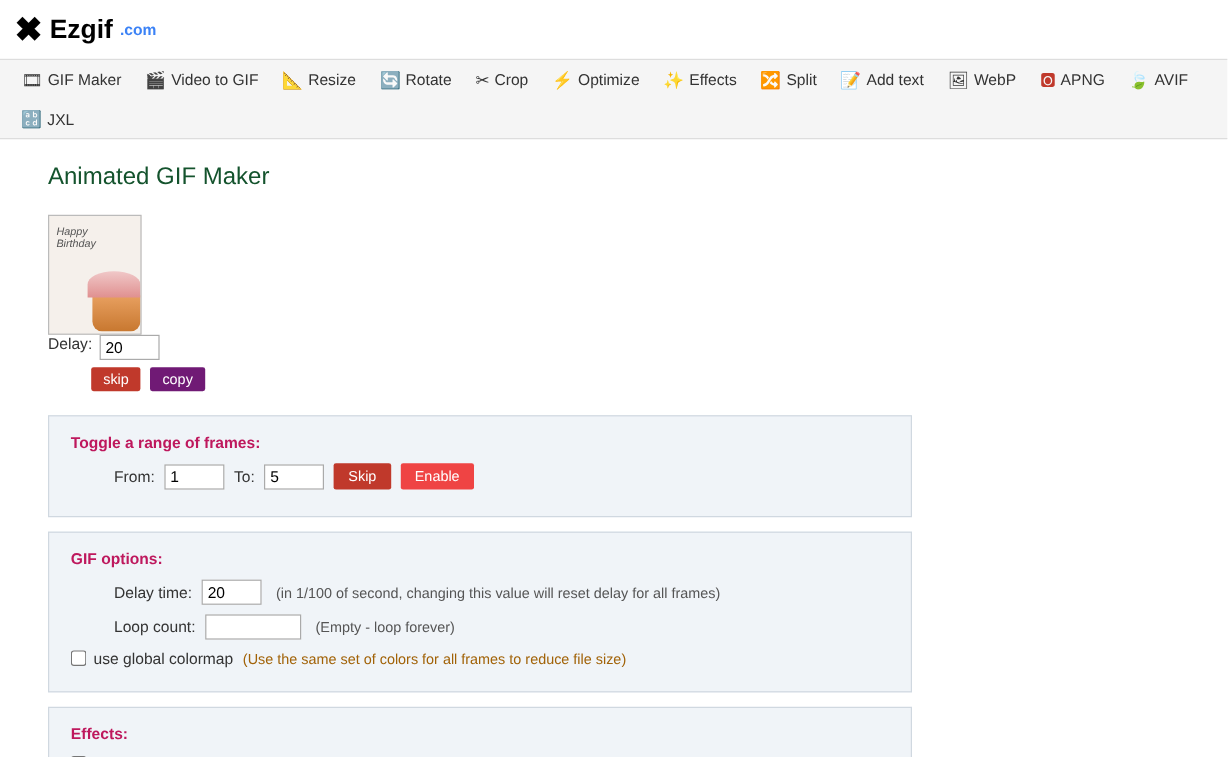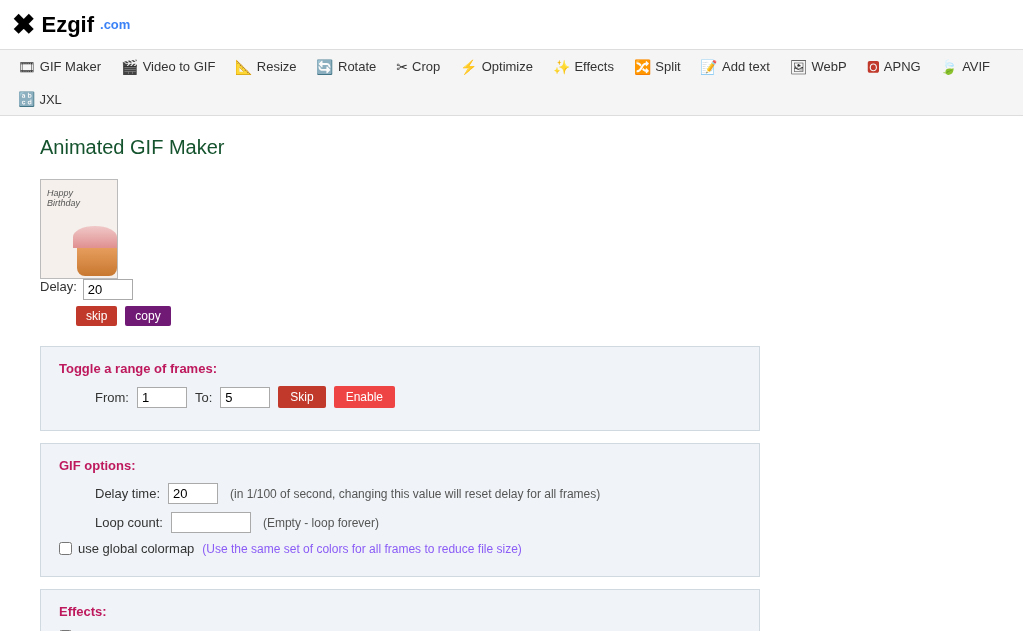--- a/index.html
+++ b/index.html
@@ -37,21 +37,21 @@
     .form-input-sm { width: 50px; padding: 2px 4px; border: 1px solid #aaa; font-size: 13px; }
     .form-input-md { width: 80px; padding: 2px 4px; border: 1px solid #aaa; font-size: 13px; }
     .form-hint { font-size: 12px; color: #555; margin-left: 4px; }
 
     .btn-skip-range { background: #c0392b; color: #fff; border: none; padding: 4px 12px; font-size: 12px; cursor: pointer; border-radius: 2px; }
     .btn-enable { background: #ef4444; color: #fff; border: none; padding: 4px 12px; font-size: 12px; cursor: pointer; border-radius: 2px; }
 
     .checkbox-row { display: flex; align-items: center; gap: 6px; margin-bottom: 6px; }
     .checkbox-row input[type="checkbox"] { cursor: pointer; }
     .checkbox-label { font-size: 13px; color: #333; }
-    .checkbox-hint { font-size: 12px; color: #8b5cf6; margin-left: 2px; }
+    .checkbox-hint { font-size: 12px; color: #a16207; margin-left: 2px; }
 
     
     .birthday-img { width: 78px; height: 100px; background: #f5f0eb; border: 1px solid #bbb; display: flex; flex-direction: column; align-items: flex-end; justify-content: flex-end; overflow: hidden; position: relative; }
     .cupcake-base { width: 40px; height: 30px; background: linear-gradient(180deg, #e8a060 0%, #c87830 100%); border-radius: 0 0 8px 8px; margin-bottom: 2px; }
     .cupcake-top { width: 44px; height: 22px; background: linear-gradient(180deg, #f0c8c8 0%, #e09090 100%); border-radius: 50% 50% 0 0; position: absolute; bottom: 30px; }
     .birthday-text { position: absolute; top: 8px; left: 6px; font-size: 9px; color: #555; font-style: italic; }
   </style>
 </head>
 <body>
 

